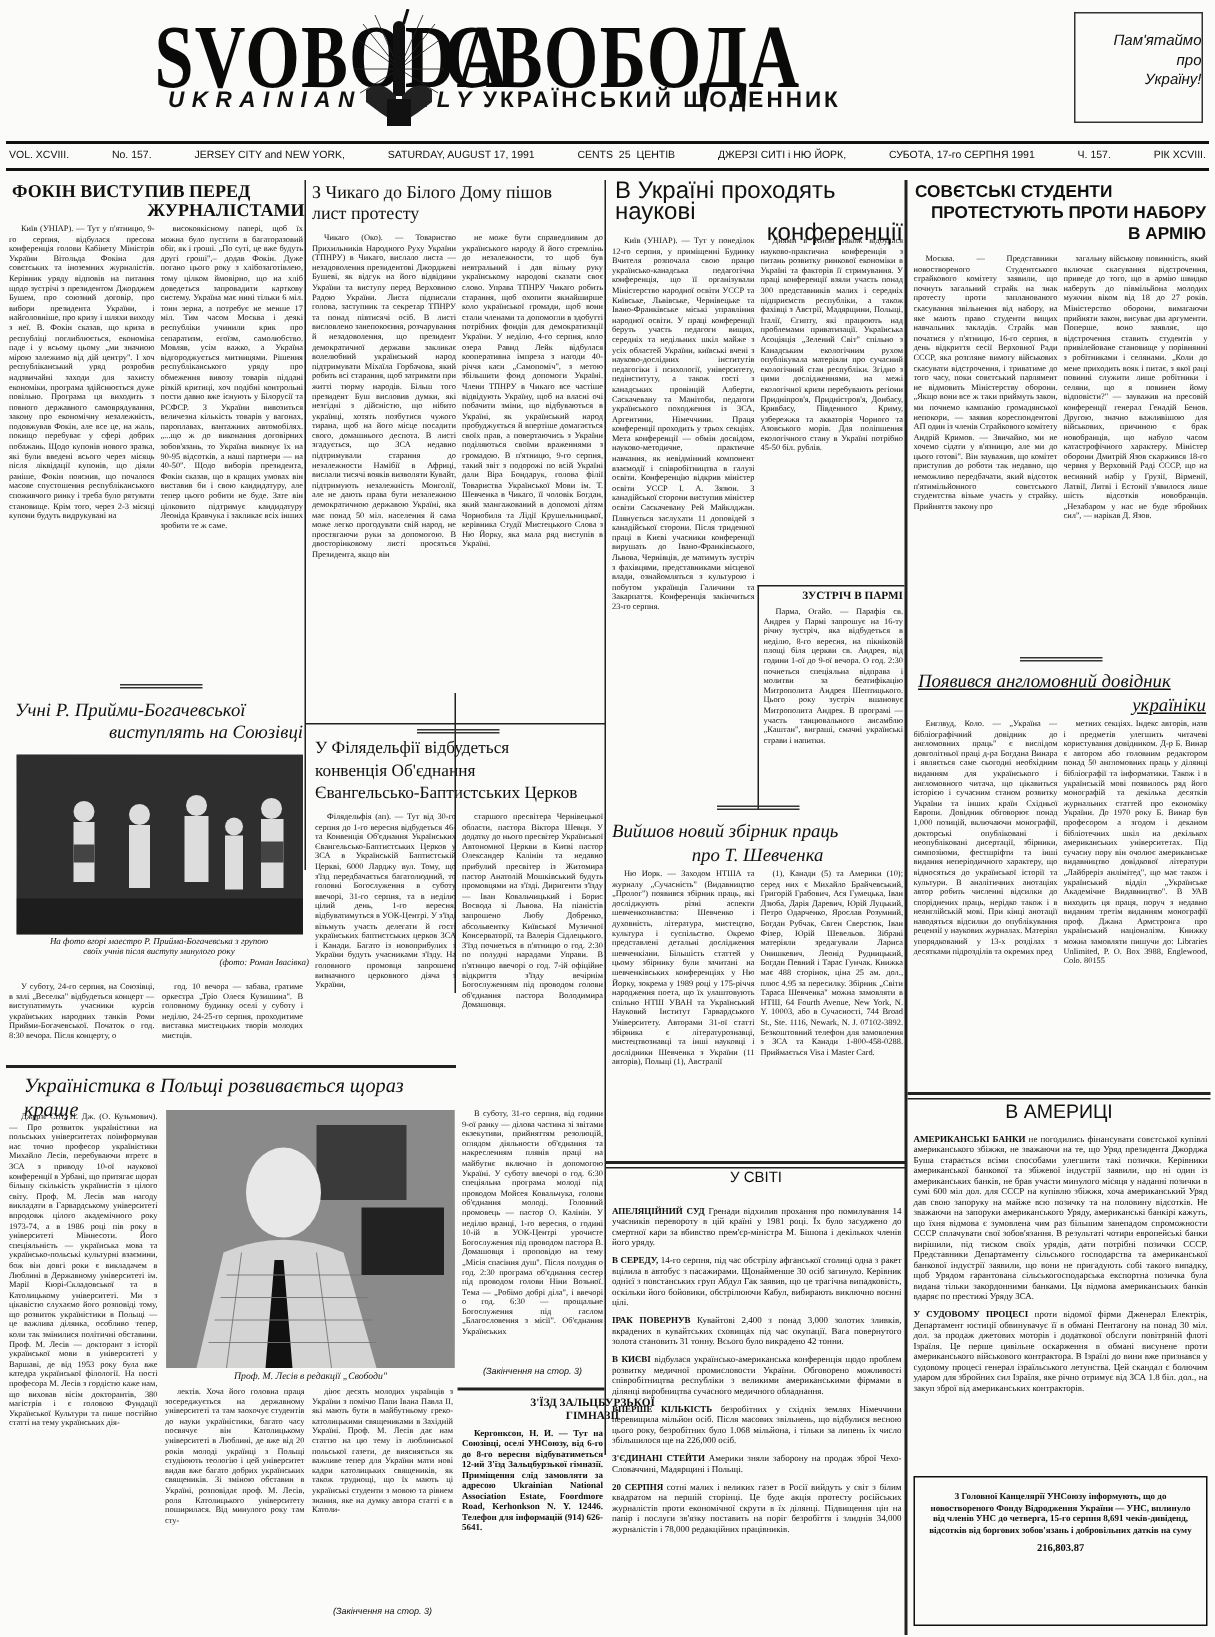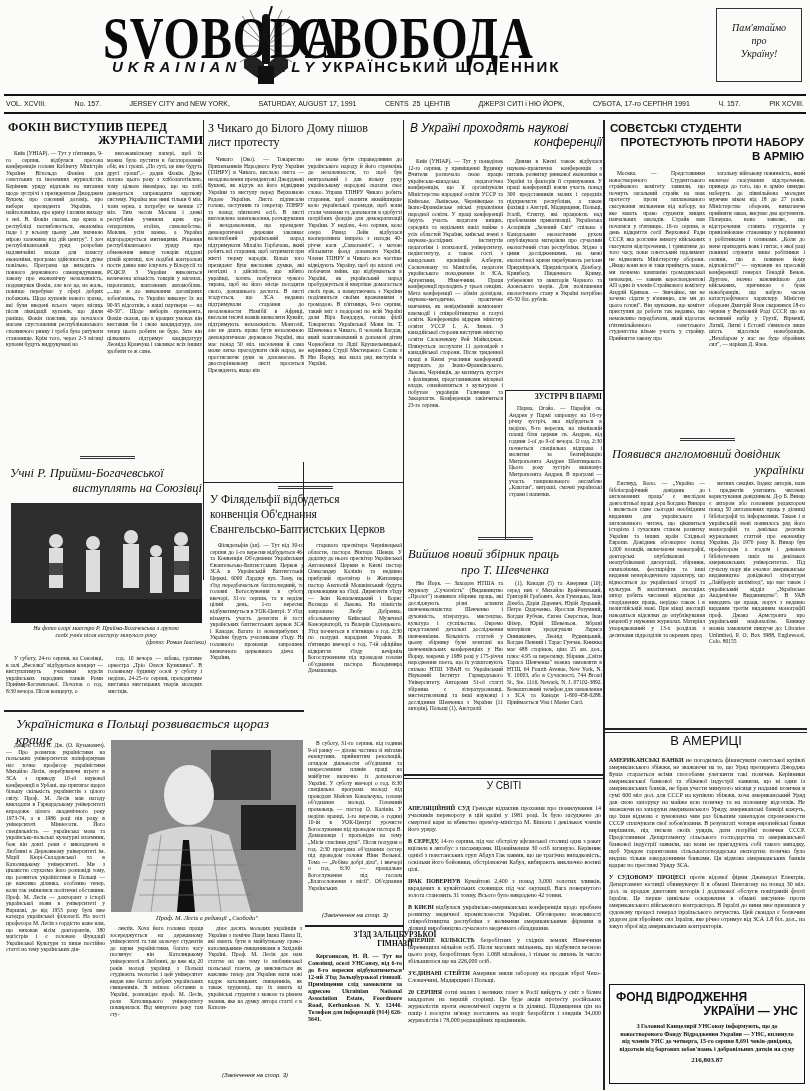--- a/index.html
+++ b/index.html
@@ -2,21 +2,21 @@
 <html><head>
 <meta charset="utf-8">
 <style>
 *{box-sizing:border-box;margin:0;padding:0}
 html,body{width:810px;height:1091px;background:#fbfbf9;overflow:hidden}
 body{position:relative;font-family:"Liberation Serif","DejaVu Serif",serif;color:#111;font-size:5.6px;line-height:6.6px}
 .abs{position:absolute}
 .mast-title{font-family:"Liberation Serif",serif;font-weight:bold;font-size:60px;letter-spacing:1px;line-height:60px;transform:scaleX(0.78);transform-origin:left top;color:#0a0a0a}
 .mast-sub{font-family:"Liberation Sans",sans-serif;font-weight:bold;font-style:italic;font-size:15px;letter-spacing:5px;color:#111}
 .mast-sub-ua{font-family:"Liberation Sans",sans-serif;font-weight:bold;font-size:15px;letter-spacing:2px;color:#111}
-.motto{border:1px solid #333;font-family:Liberation Serif, serif;font-style:italic;font-size:10px;line-height:13px;text-align:center;padding-top:12px}
+.motto{border:1px solid #333;font-family:Liberation Sans, sans-serif;font-style:italic;font-size:10px;line-height:13px;text-align:right;padding-top:12px}
 .infobar{font-family:"Liberation Sans",sans-serif;font-size:7px;display:flex;justify-content:space-between;align-items:center;border-top:2px solid #111;border-bottom:2px solid #111;padding:0 2px}
 .hl-sans{font-family:"Liberation Sans",sans-serif;font-weight:bold}
 .hl-serif{font-family:"Liberation Serif",serif;font-weight:bold}
 .hl-ital{font-family:"Liberation Serif",serif;font-style:italic}
 .col{text-align:justify;overflow:hidden;hyphens:auto}
 .col p{text-indent:8px}
 .vrule{position:absolute;width:1px;background:#222}
 .hrule{position:absolute;height:1px;background:#222}
 .thick{height:2px}
 .deco{position:absolute;height:3px;border-top:1px solid #333;border-bottom:1px solid #333}
@@ -201,21 +201,21 @@
 <div class="hrule thick" style="left:305px;top:925px;width:98px;"></div>
 
 <div class="abs hl-serif" style="left:308px;top:930px;width:94px;font-size:7.5px;line-height:9px;text-align:center;margin-left:40px;">
   <div>З'ЇЗД ЗАЛЬЦБУРЗЬКОЇ</div>
   <div>ГІМНАЗІЇ</div>
 </div>
 <div class="abs col" style="left:308px;top:953px;width:94px;height:120px;font-weight:bold;font-size:6px;line-height:7px;">
     <p>Кергонксон, Н. Й. — Тут на Союзівці, оселі УНСоюзу, від 6-го до 8-го вересня відбуватиметься 12-ий З'їзд Зальцбурзької гімназії. Приміщення слід замовляти за адресою Ukrainian National Association Estate, Foordmore Road, Kerhonkson N. Y. 12446. Телефон для інформацій (914) 626-5641.</p>
   </div>
 
-<div class="abs hl-sans" style="left:410px;top:121px;width:192px;font-size:12px;line-height:14px;font-style:italic;font-weight:normal;">
+<div class="abs hl-sans" style="left:410px;top:121px;width:192px;font-size:16px;line-height:14px;font-weight:normal;">
   <div>В Україні проходять наукові</div>
   <div style="text-align:right">конференції</div>
 </div>
 <div class="abs col" style="left:408px;top:158px;width:95px;height:300px;">
     <p>Київ (УНІАР). — Тут у понеділок 12-го серпня, у приміщенні Будинку Вчителя розпочала свою працю українсько-канадська педагогічна конференція, що її організували Міністерство народної освіти УССР та Київське, Львівське, Чернівецьке та Івано-Франківське міські управління народної освіти. У праці конференції беруть участь педагоги вищих, середніх та недільних шкіл майже з усіх областей України, київські вчені з науково-дослідних інститутів педагогіки і психології, університету, педінституту, а також гості з канадських провінцій Алберти, Саскачевану та Манітоби, педагоги українського походження із ЗСА, Аргентини, Німеччини. Праця конференції проходить у трьох секціях. Мета конференції — обмін досвідом, науково-методичне, практичне навчання, як невідмінний компонент взаємодії і співробітництва в галузі освіти. Конференцію відкрив міністер освіти УССР І. А. Зязюн. З канадійської сторони виступив міністер освіти Саскачевану Рей Майклджан. Плянується заслухати 11 доповідей з канадійської сторони. Після триденної праці в Києві учасники конференції вирушать до Івано-Франківського, Львова, Чернівців, де матимуть зустріч з фахівцями, представниками місцевої влади, ознайомляться з культурою і побутом українців Галичини та Закарпаття. Конференція закінчиться 23-го серпня.</p>
   </div>
 <div class="abs col" style="left:507px;top:158px;width:95px;height:230px;">
     <p>Днями в Києві також відбулася науково-практична конференція з питань розвитку ринкової економіки в Україні та факторів її стримування. У праці конференції взяли участь понад 300 представників малих і середніх підприємств республіки, а також фахівці з Австрії, Мадярщини, Польщі, Італії, Єгипту, які працюють над проблемами приватизації. Українська Асоціяція „Зелений Світ" спільно з Канадським екологічним рухом опублікувала матеріяли про сучасний екологічний стан республіки. Згідно з цими дослідженнями, на межі екологічної кризи перебувають регіони Придніпров'я, Придністров'я, Донбасу, Кривбасу, Південного Криму, узбережжя та акваторія Чорного та Азовського морів. Для поліпшення екологічного стану в Україні потрібно 45-50 біл. рублів.</p>
   </div>
 
@@ -260,40 +260,36 @@
 </div>
 <div class="abs col" style="left:609px;top:170px;width:96px;height:263px;">
     <p>Москва. — Представники новоствореного Студентського страйкового комітету заявили, що почнуть загальний страйк на знак протесту проти запланованого скасування звільнення від набору, на яке мають право студенти вищих навчальних закладів. Страйк мав початися у п'ятницю, 16-го серпня, в день відкриття сесії Верховної Ради СССР, яка розгляне вимогу військових скасувати відстрочення, і триватиме до того часу, поки совєтський парлямент не відмовить Міністерству оборони. „Якщо вони все ж таки приймуть закон, ми почнемо кампанію громадянської непокори, — заявив кореспондентові АП один із членів Страйкового комітету Андрій Кримов. — Звичайно, ми не хочемо сідати у в'язницю, але ми до цього готові". Він зауважив, що комітет приступив до роботи так недавно, що неможливо передбачати, який відсоток п'ятимільйонного совєтського студентства візьме участь у страйку. Прийняття закону про</p>
   </div>
 <div class="abs col" style="left:709px;top:170px;width:96px;height:263px;">
     <p>загальну військову повинність, який включає скасування відстрочення, приведе до того, що в армію швидко наберуть до півмільйона молодих мужчин віком від 18 до 27 років. Міністерство оборони, вимагаючи прийняти закон, висуває два аргументи. Поперше, воно заявляє, що відстрочення ставить студентів у привілейоване становище у порівнянні з робітниками і селянами. „Коли до мене приходить вояк і питає, з якої раці повинні служити лише робітники і селяни, що я повинен йому відповісти?" — зауважив на пресовій конференції генерал Генадій Бенов. Другою, значно важливішою для військових, причиною є брак новобранців, що набуло часом катастрофічного характеру. Міністер оборони Дмитрій Язов скаржився 18-го червня у Верховній Раді СССР, що на весняний набір у Грузії, Вірменії, Латвії, Литві і Естонії з'явилося лише шість відсотків новобранців. „Незабаром у нас не буде збройних сил", — нарікав Д. Язов.</p>
   </div>
 
 <div class="deco" style="left:680px;top:438px;width:55px;"></div>
 
-<div class="abs hl-ital" style="left:612px;top:446px;width:192px;font-size:12.5px;line-height:16px;">
+<div class="abs hl-ital" style="left:612px;top:446px;width:192px;font-size:12.5px;line-height:16px;text-decoration:underline;">
   <div>Появився англомовний довідник</div>
   <div style="text-align:right">україніки</div>
 </div>
 <div class="abs col" style="left:609px;top:480px;width:96px;height:245px;">
     <p>Енглвуд, Коло. — „Україна — бібліографічний довідник до англомовних праць" є вислідом довголітньої праці д-ра Богдана Винара і являється саме сьогодні необхідним виданням для українського і англомовного читача, що цікавиться історією і сучасним станом розвитку України та інших країн Східньої Европи. Довідник обговорює понад 1,000 позицій, включаючи монографії, докторські опубліковані і неопубліковані дисертації, збірники, симпозіюми, фестшріфти та інші видання неперіодичного характеру, що відносяться до української історії та культури. В аналітичних анотаціях автор робить численні відсилки до споріднених праць, нерідко також і в неанглійській мові. При кінці анотації наводяться відсилки до опублікування рецензії у наукових журналах. Матеріял упорядкований у 13-х розділах з десятками підрозділів та окремих пред</p>
   </div>
 <div class="abs col" style="left:709px;top:480px;width:96px;height:245px;">
     <p>метних секціях. Індекс авторів, назв і предметів улегшить читачеві користування довідником. Д-р Б. Винар є автором або головним редактором понад 50 англомовних праць у ділянці бібліографії та інформатики. Також і в українській мові появилось ряд його монографій та декілька десятків журнальних статтей про економіку України. До 1970 року Б. Винар був професором а згодом і деканом бібліотечних шкіл на декількох американських університетах. Під сучасну пору він очолює американське видавництво довідкової літератури „Лайбреріз анлімітед", що має також і український відділ „Українське Академічне Видавництво". В УАВ виходить ця праця, поруч з недавно виданим третім виданням монографії проф. Джана Армстронга про український націоналізм. Книжку можна замовляти пишучи до: Libraries Unlimited, P. O. Box 3988, Englewood, Colo. 80155</p>
   </div>
 
 <div class="hrule thick" style="left:605px;top:728px;width:202px;"></div>
 <div class="hrule" style="left:605px;top:732px;width:202px;"></div>
 
 <div class="abs hl-sans" style="left:605px;top:738px;width:202px;text-align:center;font-size:13px;font-weight:normal;">В АМЕРИЦІ</div>
 <div class="abs news" style="left:609px;top:757px;width:196px;">
   <p><b>АМЕРИКАНСЬКІ БАНКИ</b> <span>не погодились фінансувати совєтської купівлі американського збіжжя, не зважаючи на те, що Уряд президента Джорджа Буша старається всіми способами улегшити такі позички. Керівники американської банкової та збіжевої індустрії заявили, що ні один із американських банків, не брав участи минулого місяця у наданні позички в сумі 600 міл дол. для СССР на купівлю збіжжя, хоча американський Уряд дав свою запоруку на майже всю позичку та на половину відсотків. Не зважаючи на запоруки американського Уряду, американські банкірі кажуть, що їхня відмова є зумовлена чим раз більшим занепадом спроможности СССР сплачувати свої зобов'язання. В результаті чотири европейські банки вирішили, під тиском своїх урядів, дати потрібні позички СССР. Представники Департаменту сільського господарства та американської банкової індустрії заявили, що вони не пригадують собі такого випадку, щоб Урядом гарантована сільськогосподарська експортна позичка була видана тільки закордонними банками. Ця відмова американських банків вдаряє по престижі Уряду ЗСА.</span></p>
   <p><b>У СУДОВОМУ ПРОЦЕСІ</b> <span>проти відомої фірми Дженерал Електрік, Департамент юстиції обвинувачує її в обмані Пентагону на понад 30 міл. дол. за продаж джетових моторів і додаткової обслуги повітряній флоті Ізраїля. Це перше цивільне оскарження в обмані висунене проти американського військового контрактора. В Ізраїлі до вини вже признався у судовому процесі генерал ізраїльського летунства. Цей скандал є болючим ударом для збройних сил Ізраїля, яке річно отримує від ЗСА 1.8 біл. дол., на закуп зброї від американських контракторів.</span></p>
 </div>
 
 <div class="box" style="left:609px;top:984px;width:196px;height:100px;padding:5px 6px;">
-  <div class="hl-sans" style="font-size:12px;line-height:14px;">
-    <div>ФОНД ВІДРОДЖЕННЯ</div>
-    <div style="text-align:right">УКРАЇНИ — УНС</div>
-  </div>
   <div style="margin-top:5px;font-weight:bold;font-size:6px;line-height:7.5px;text-align:center;">З Головної Канцелярії УНСоюзу інформують, що до новоствореного Фонду Відродження України — УНС, вплинуло від членів УНС до четверга, 15-го серпня 8,691 чеків-дивіденд, відсотків від боргових зобов'язань і добровільних датків на суму</div>
   <div style="margin-top:4px;font-weight:bold;font-size:7px;text-align:center;">216,803.87</div>
 </div>
 
 </body></html>

